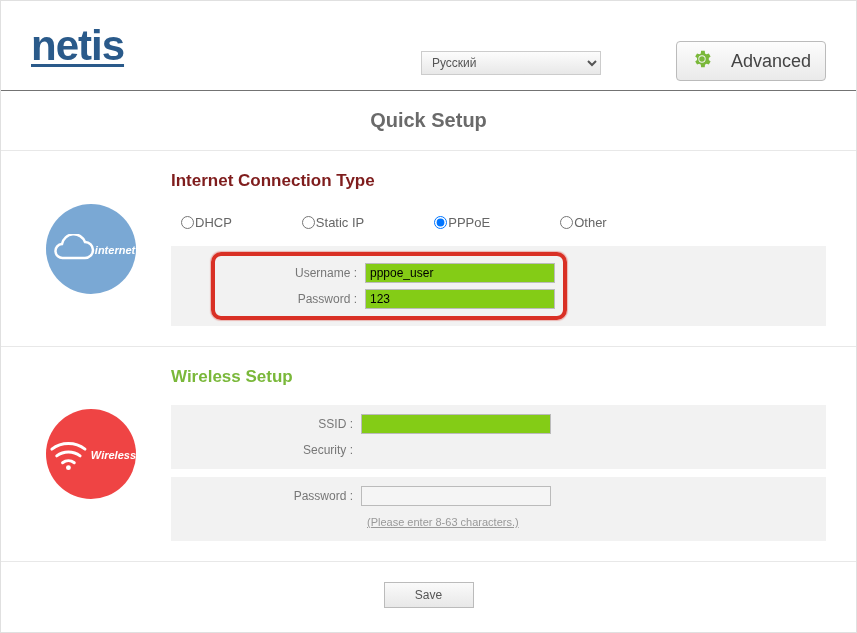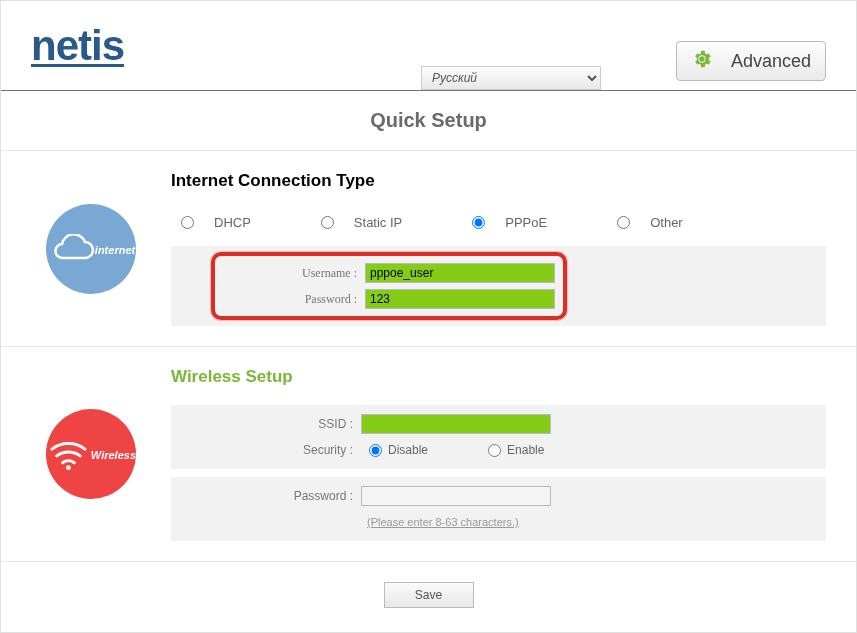--- a/index.html
+++ b/index.html
@@ -29,29 +29,28 @@
       font-weight: bold;
       color: #2a5a8a;
       letter-spacing: -1px;
       text-decoration: underline;
       text-decoration-thickness: 3px;
       text-underline-offset: 4px;
     }
     .lang-select {
       position: absolute;
       left: 420px;
-      top: 65px;
+      top: 50px;
       width: 180px;
       height: 24px;
       background: linear-gradient(#fcfcfc, #e8e8e8);
       border: 1px solid #ccc;
       font-size: 12px;
       padding: 2px 6px;
       color: #555;
-      font-style: italic;
     }
     .advanced-btn {
       position: absolute;
       right: 30px;
       top: 40px;
       height: 40px;
       padding: 0 14px;
       background: linear-gradient(#fdfdfd, #eaeaea);
       border: 1px solid #bbb;
       border-radius: 4px;
@@ -101,32 +100,32 @@
       font-style: italic;
       font-weight: bold;
       margin-top: 2px;
     }
     .section-body { flex: 1; padding-left: 20px; }
     .section-heading {
       font-size: 17px;
       font-weight: bold;
       margin-bottom: 18px;
     }
-    .heading-internet { color: #000000; }
+    .heading-internet { color: #7f1d1d; }
     .heading-wireless { color: #7ab83a; }
     .radio-row {
       display: flex;
       gap: 70px;
       padding: 6px 10px;
       margin-bottom: 10px;
     }
     .radio-item {
       display: flex;
       align-items: center;
-      gap: 20px;
+      gap: 1px;
       color: #666;
       font-size: 13px;
     }
     .radio-item input { cursor: pointer; }
     .form-box {
       background: #f2f2f2;
       padding: 6px 0;
     }
     .form-row {
       display: flex;
@@ -151,21 +150,21 @@
     .form-input[disabled] { background: #f5f5f5; }
     .highlight-box {
       position: relative;
       border: 4px solid #d93025;
       border-radius: 10px;
       display: inline-block;
       padding: 4px 8px 4px 0;
       margin-left: 40px;
       box-shadow: 0 0 1px 1px rgba(217,48,37,0.3);
     }
-    .highlight-box .form-row .form-label { width: 150px; font-family: Liberation Serif, serif; }
+    .highlight-box .form-row .form-label { width: 150px; }
     .sec-radio {
       display: flex;
       align-items: center;
       gap: 60px;
       padding-left: 8px;
     }
     .sec-radio label {
       display: flex;
       align-items: center;
       gap: 6px;
@@ -273,30 +272,20 @@
     </div>
     <div class="section-body">
       <div class="section-heading heading-wireless">Wireless Setup</div>
       <div class="form-box">
         <div class="form-row">
           <div class="form-label">SSID :</div>
           <input class="form-input" value="" style="">
         </div>
         <div class="form-row">
           <div class="form-label">Security :</div>
-          <div class="sec-radio">
-            <label>
-              <input type="radio" name="sec" checked="" style="">
-              <span>Disable</span>
-            </label>
-            <label>
-              <input type="radio" name="sec" style="">
-              <span>Enable</span>
-            </label>
-          </div>
         </div>
       </div>
       <div style="height:8px"></div>
       <div class="form-box">
         <div class="form-row">
           <div class="form-label">Password :</div>
           <input class="form-input" disabled="" value="" style="">
         </div>
         <div class="form-row">
           <div class="form-label"></div>

